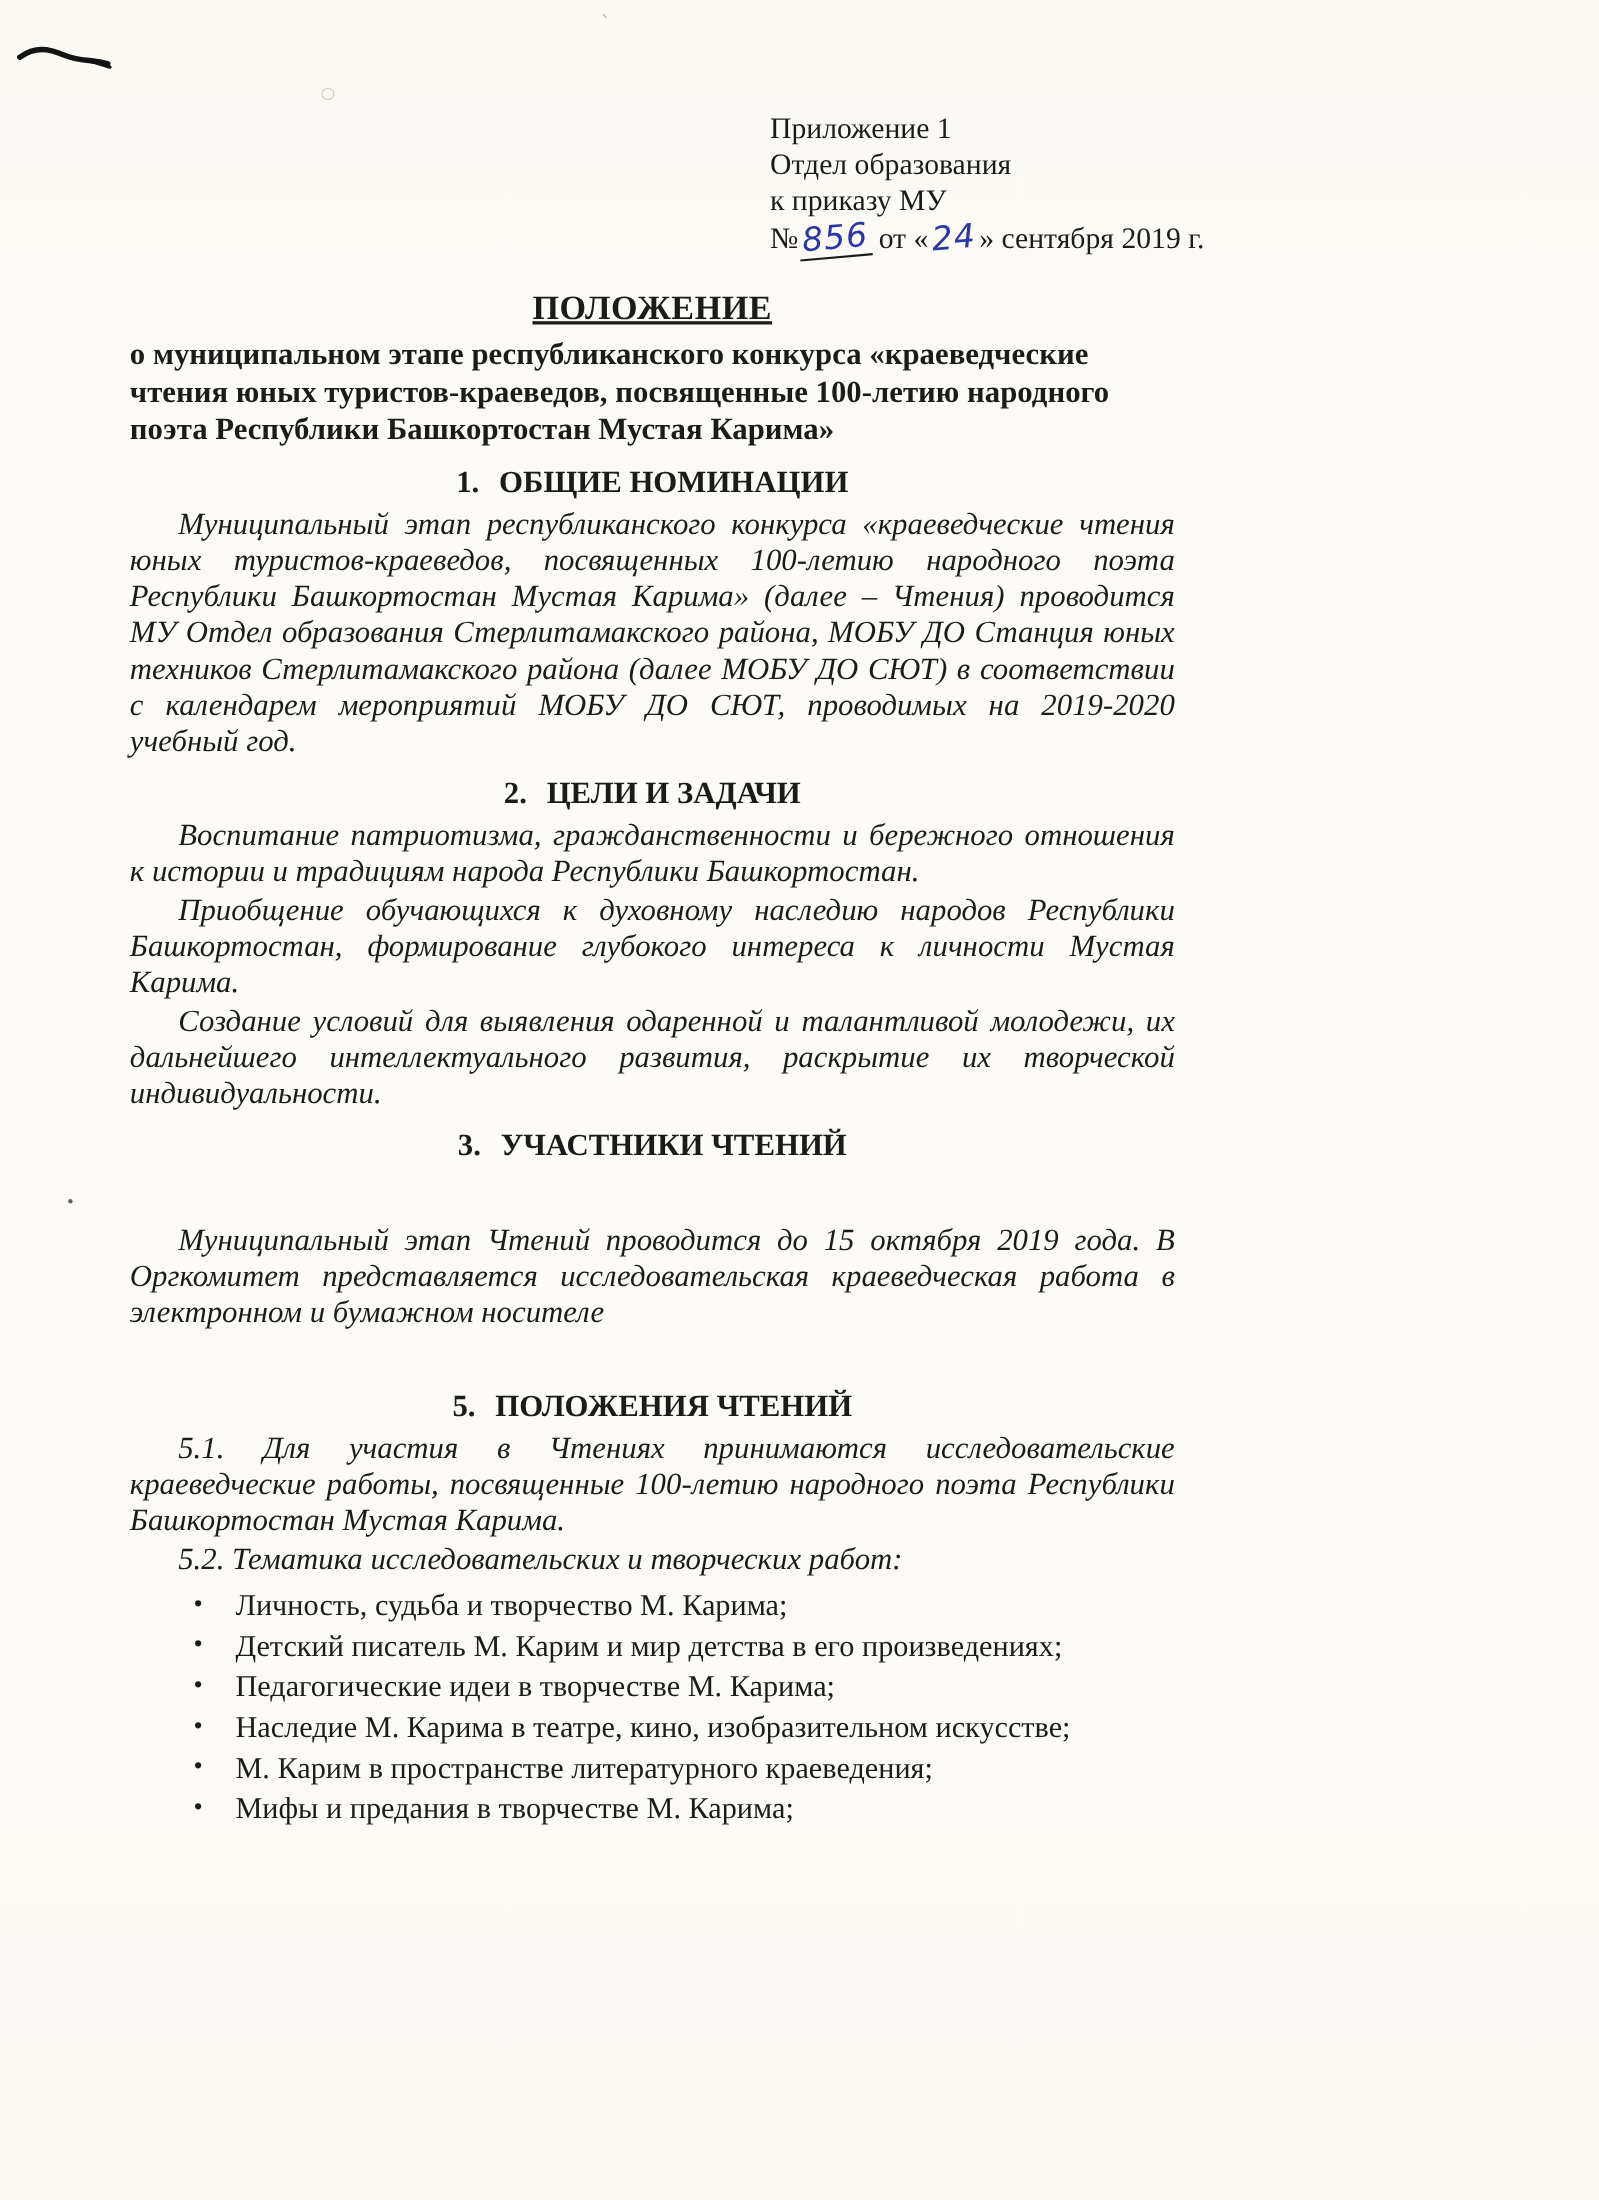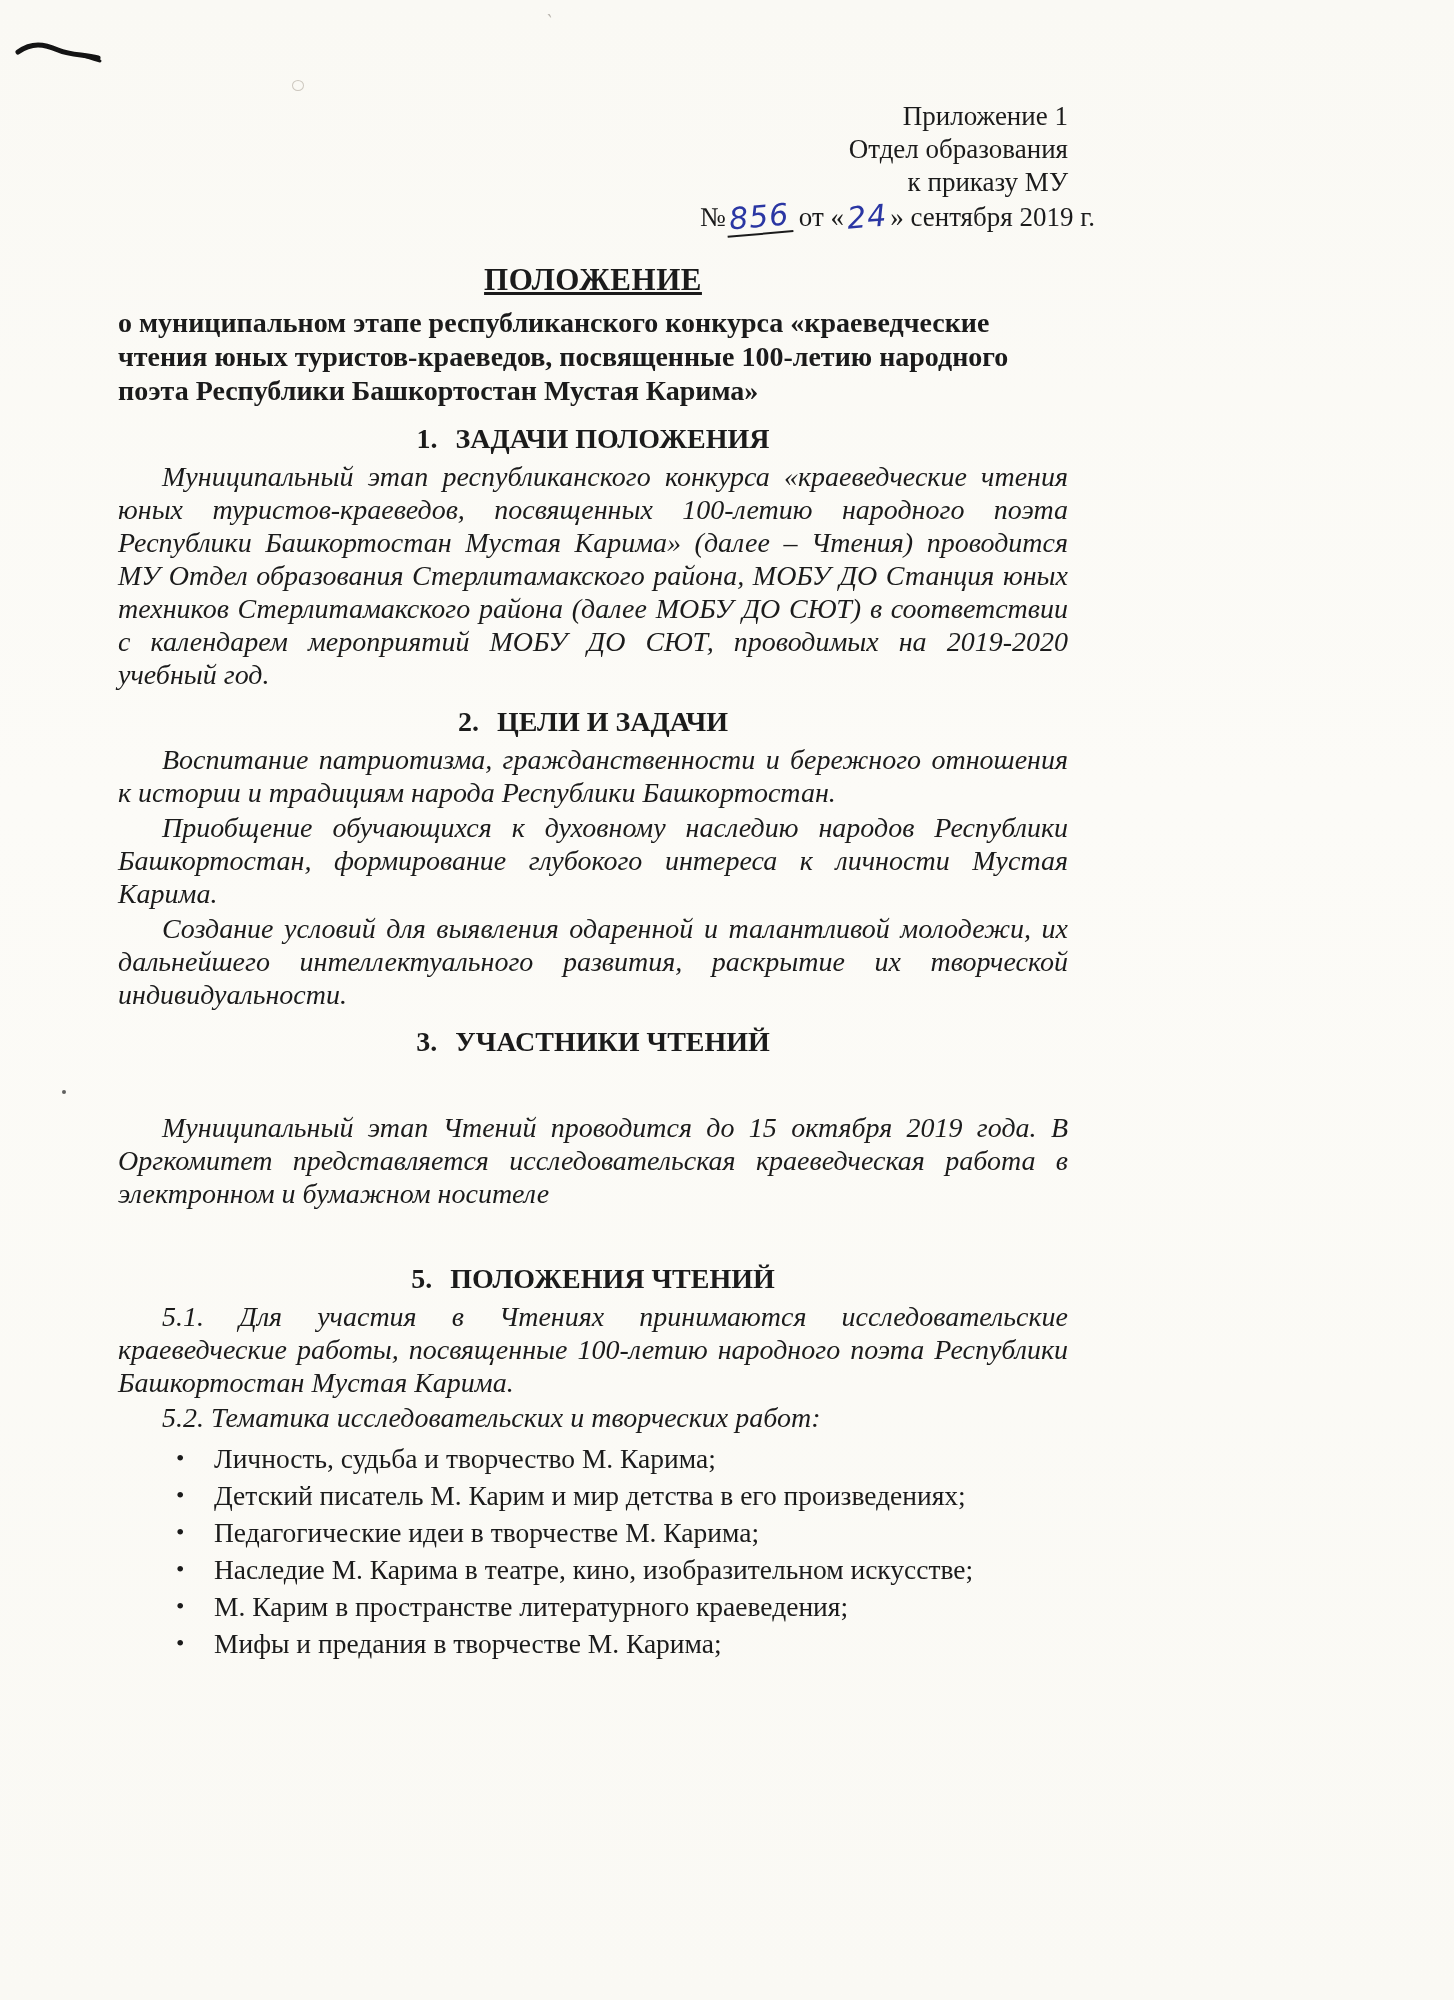--- a/index.html
+++ b/index.html
@@ -20,21 +20,20 @@
     position:absolute;
     left:118px;top:100px;
     width:950px;
   }
   
   .appendix{
     margin-left:582px;
     font-size:27px;
     line-height:33px;
     white-space:nowrap;
-    text-align:right;
   }
   .hw{
     font-family:"DejaVu Sans",sans-serif;
     font-style:italic;
     color:#2a36a3;
     font-size:30px;
     display:inline-block;
     transform:rotate(-5deg) translateY(1px);
     letter-spacing:1px;
     padding:0 3px;
@@ -144,21 +143,21 @@
       <span>№</span><span class="hw hw-number">856</span>
       <span>от «</span><span class="hw">24</span><span>» сентября 2019 г.</span>
     </div>
   </div>
 
   <div class="doc-title">ПОЛОЖЕНИЕ</div>
   <div class="doc-subtitle">о муниципальном этапе республиканского конкурса «краеведческие чтения юных туристов-краеведов, посвященные 100-летию народного поэта Республики Башкортостан Мустая Карима»</div>
 
   <div class="section">
     <div class="section-heading">
-      <span class="sec-num">1.</span><span>ЗАДАЧИ ПОЛОЖЕНИЯ</span>
+      <span class="sec-num">1.</span><span>ОБЩИЕ НОМИНАЦИИ</span>
     </div>
     <p class="para">Муниципальный этап республиканского конкурса «краеведческие чтения юных туристов-краеведов, посвященных 100-летию народного поэта Республики Башкортостан Мустая Карима»  (далее – Чтения) проводится МУ Отдел образования Стерлитамакского района, МОБУ ДО Станция юных техников Стерлитамакского района (далее МОБУ ДО СЮТ) в соответствии с календарем мероприятий МОБУ ДО СЮТ, проводимых на 2019-2020 учебный год.</p>
   </div>
 
   <div class="section">
     <div class="section-heading">
       <span class="sec-num">2.</span><span>ЦЕЛИ И ЗАДАЧИ</span>
     </div>
     <p class="para">Воспитание патриотизма, гражданственности и бережного отношения к истории и традициям народа Республики Башкортостан.</p>
     <p class="para">Приобщение обучающихся к духовному наследию народов Республики Башкортостан, формирование глубокого интереса к личности Мустая Карима.</p>

